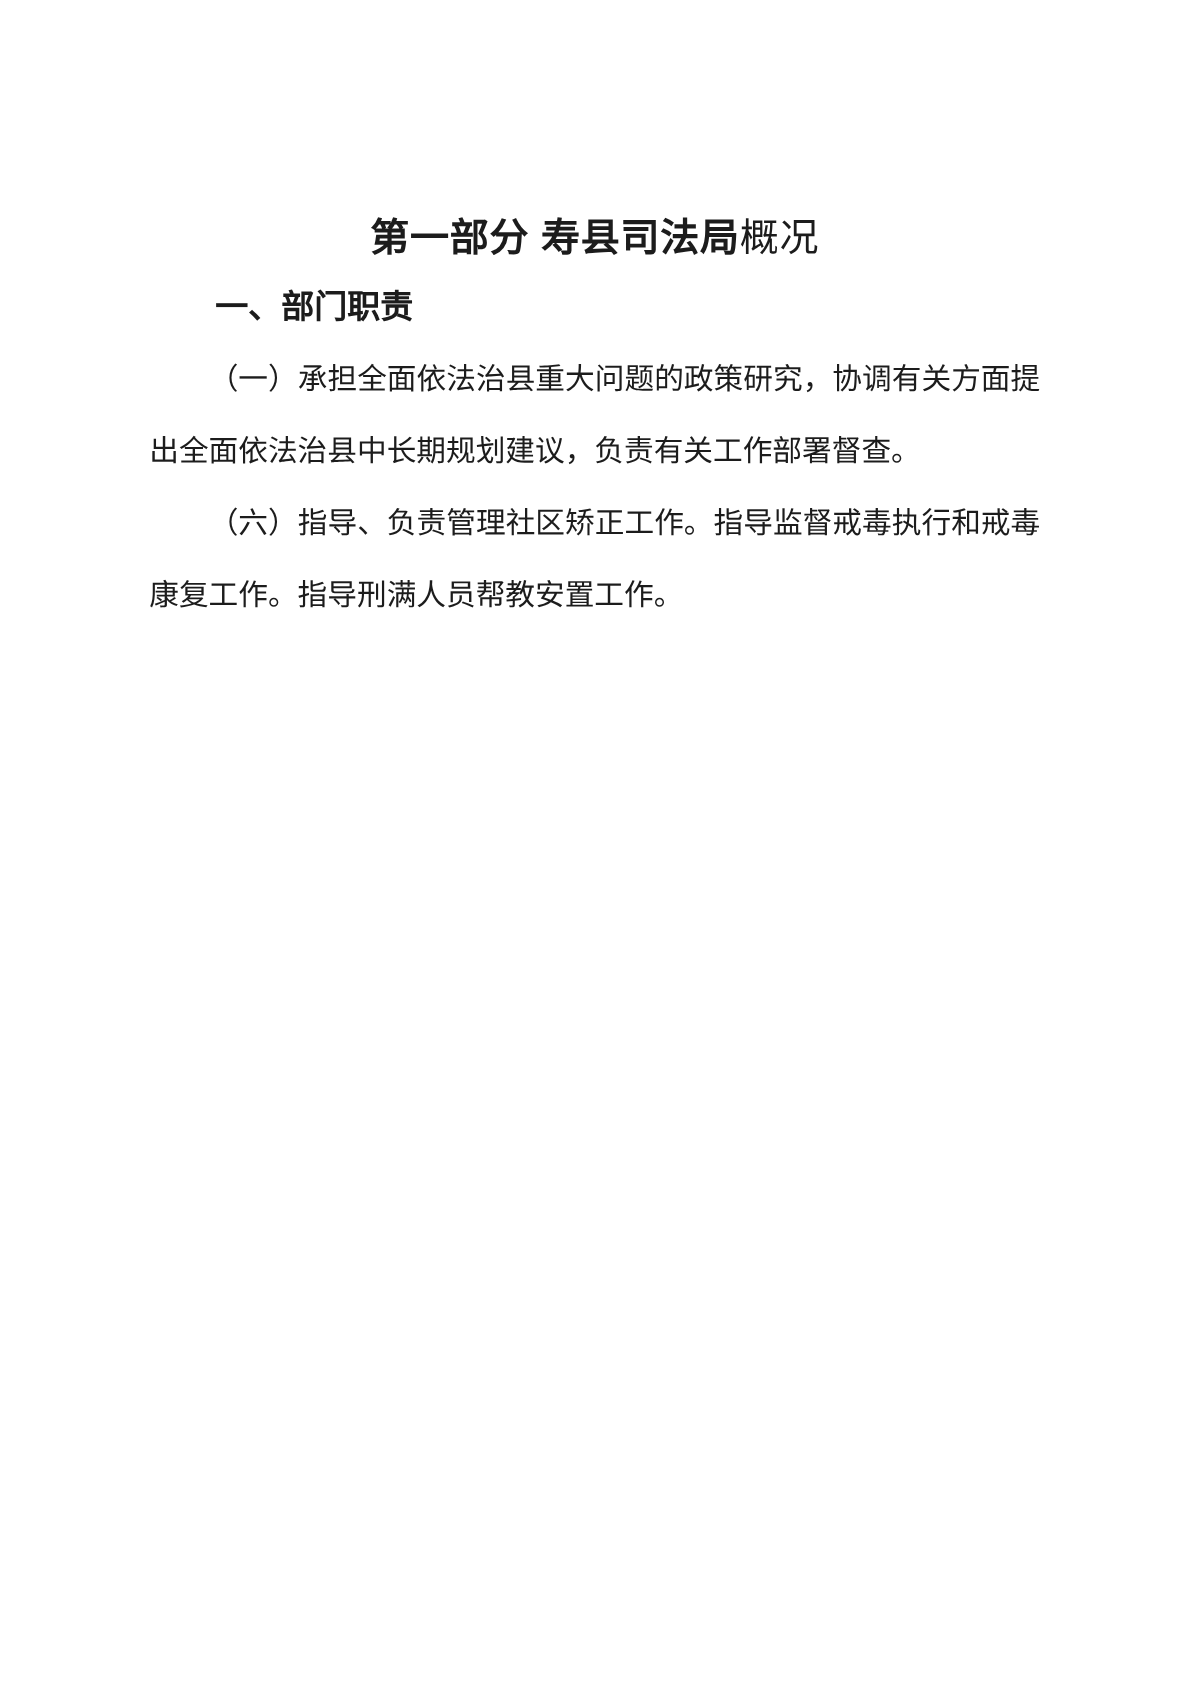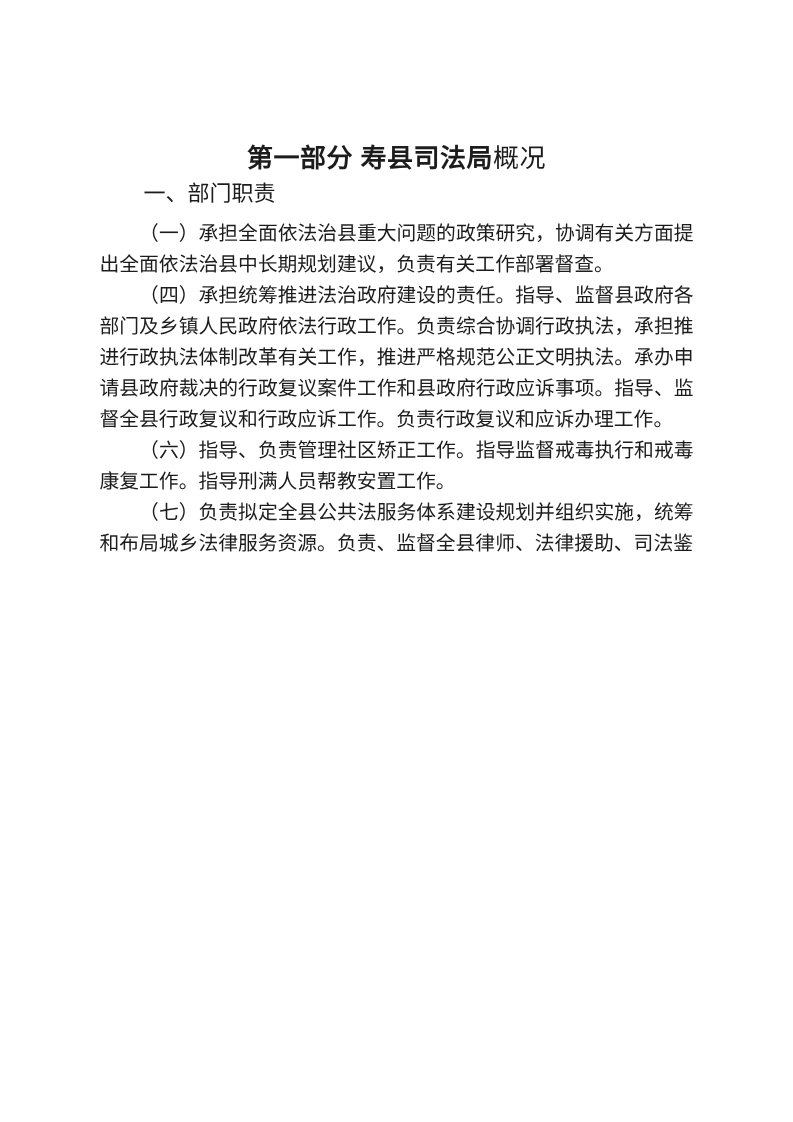--- a/index.html
+++ b/index.html
@@ -26,35 +26,35 @@
     line-height: 36px;
     text-align: center;
     font-weight: 700;
     letter-spacing: 0.5px;
     white-space: nowrap;
   }
   .doc-title .title-suffix {
     font-weight: 400;
   }
   .section-heading {
-    margin-top: 2px;
+    margin-top: 13px;
     padding-left: 44px;
     font-family: "Liberation Sans", "DejaVu Sans", sans-serif;
     font-size: 22px;
     line-height: 32px;
-    font-weight: 400;
+    font-weight: 700;
   }
   .body-text {
     margin-top: 8px;
   }
   .para {
     margin: 0;
     font-family: "Liberation Serif", "DejaVu Serif", serif;
     font-size: 19.8px;
-    line-height: 31px;
+    line-height: 48px;
     text-align: justify;
     text-justify: inter-ideograph;
     text-indent: 2em;
   }
   .page-number {
     position: absolute;
     top: 991px;
     right: 100px;
     font-family: "Liberation Serif", "DejaVu Serif", serif;
     font-size: 19px;
@@ -69,21 +69,19 @@
   <div class="content">
 
     <div class="doc-title">
       <span class="title-main">第一部分 寿县司法局</span><span class="title-suffix">概况</span>
     </div>
 
     <div class="section-heading">一、部门职责</div>
 
     <div class="body-text">
       <p class="para">（一）承担全面依法治县重大问题的政策研究，协调有关方面提出全面依法治县中长期规划建议，负责有关工作部署督查。</p>
-      <p class="para">（四）承担统筹推进法治政府建设的责任。指导、监督县政府各部门及乡镇人民政府依法行政工作。负责综合协调行政执法，承担推进行政执法体制改革有关工作，推进严格规范公正文明执法。承办申请县政府裁决的行政复议案件工作和县政府行政应诉事项。指导、监督全县行政复议和行政应诉工作。负责行政复议和应诉办理工作。</p>
       <p class="para">（六）指导、负责管理社区矫正工作。指导监督戒毒执行和戒毒康复工作。指导刑满人员帮教安置工作。</p>
-      <p class="para">（七）负责拟定全县公共法服务体系建设规划并组织实施，统筹和布局城乡法律服务资源。负责、监督全县律师、法律援助、司法鉴</p>
     </div>
 
   </div>
 
   <div class="page-number">-4-</div>
 </div>
 
 </body></html>

